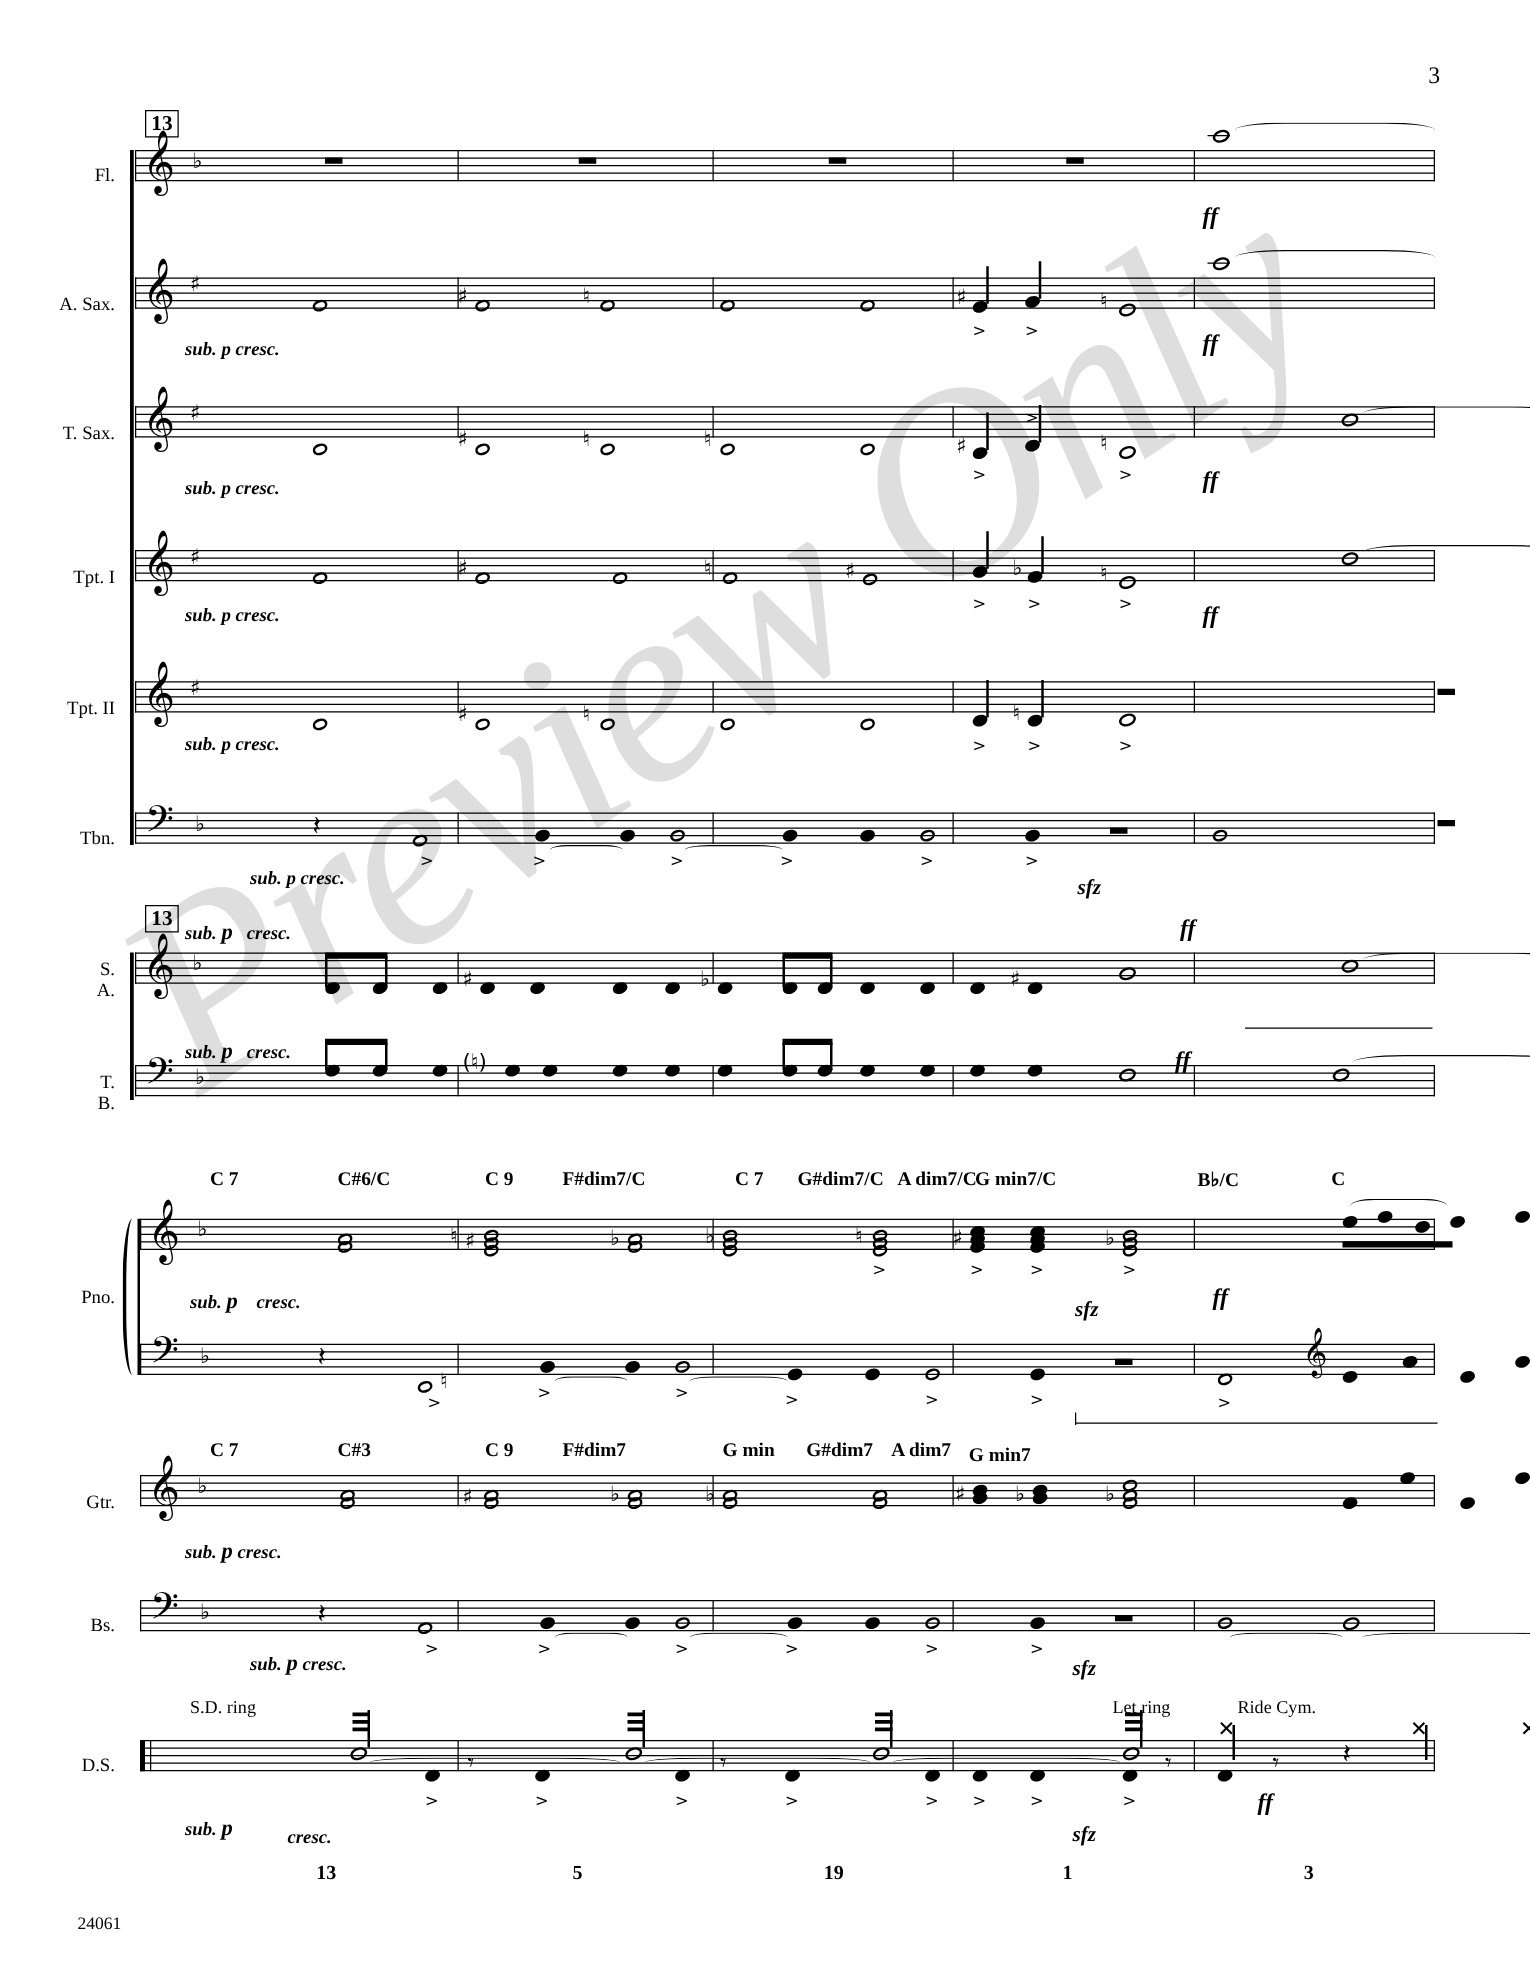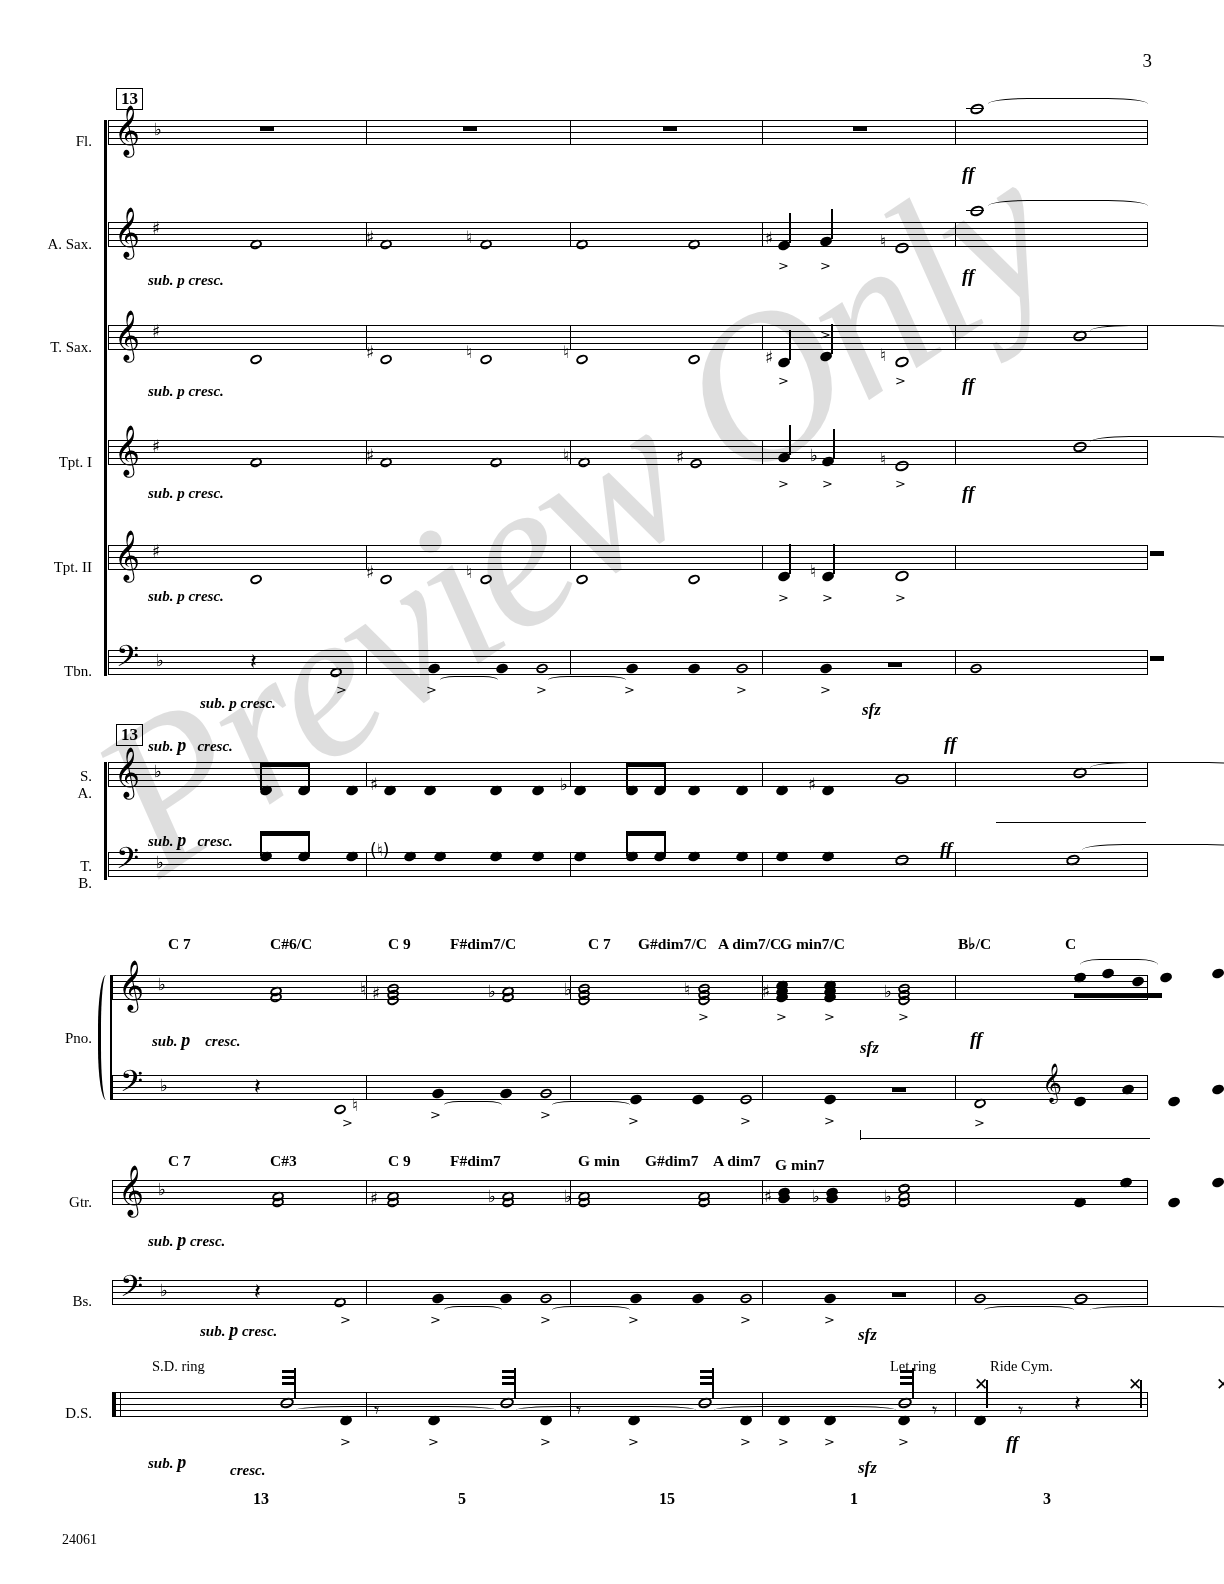--- a/index.html
+++ b/index.html
@@ -758,21 +758,21 @@
     <div class="accent" style="left:712px; top:42px;">&gt;</div>
     <div class="accent" style="left:786px; top:42px;">&gt;</div>
   </div>
   <div class="dyn small" style="left:148px; top:1452px;">sub. <b style="font-size:18px;">p</b></div>
   <div class="dyn small" style="left:230px; top:1462px;">cresc.</div>
   <div class="dyn" style="left:858px; top:1458px; font-size:17px;">sfz</div>
   <div class="dyn" style="left:1006px; top:1432px;">ff</div>
 
   <div class="measnum" style="left:253px; top:1490px;">13</div>
   <div class="measnum" style="left:458px; top:1490px;">5</div>
-  <div class="measnum" style="left:659px; top:1490px;">15</div>
+  <div class="measnum" style="left:659px; top:1490px;">19</div>
   <div class="measnum" style="left:850px; top:1490px;">1</div>
   <div class="measnum" style="left:1043px; top:1490px;">3</div>
 
   <div>
 
     <div class="barline" style="left:366px; top:120px;"></div>
     <div class="barline" style="left:570px; top:120px;"></div>
     <div class="barline" style="left:762px; top:120px;"></div>
     <div class="barline" style="left:955px; top:120px;"></div>
     <div class="barline" style="left:1147px; top:120px;"></div>

